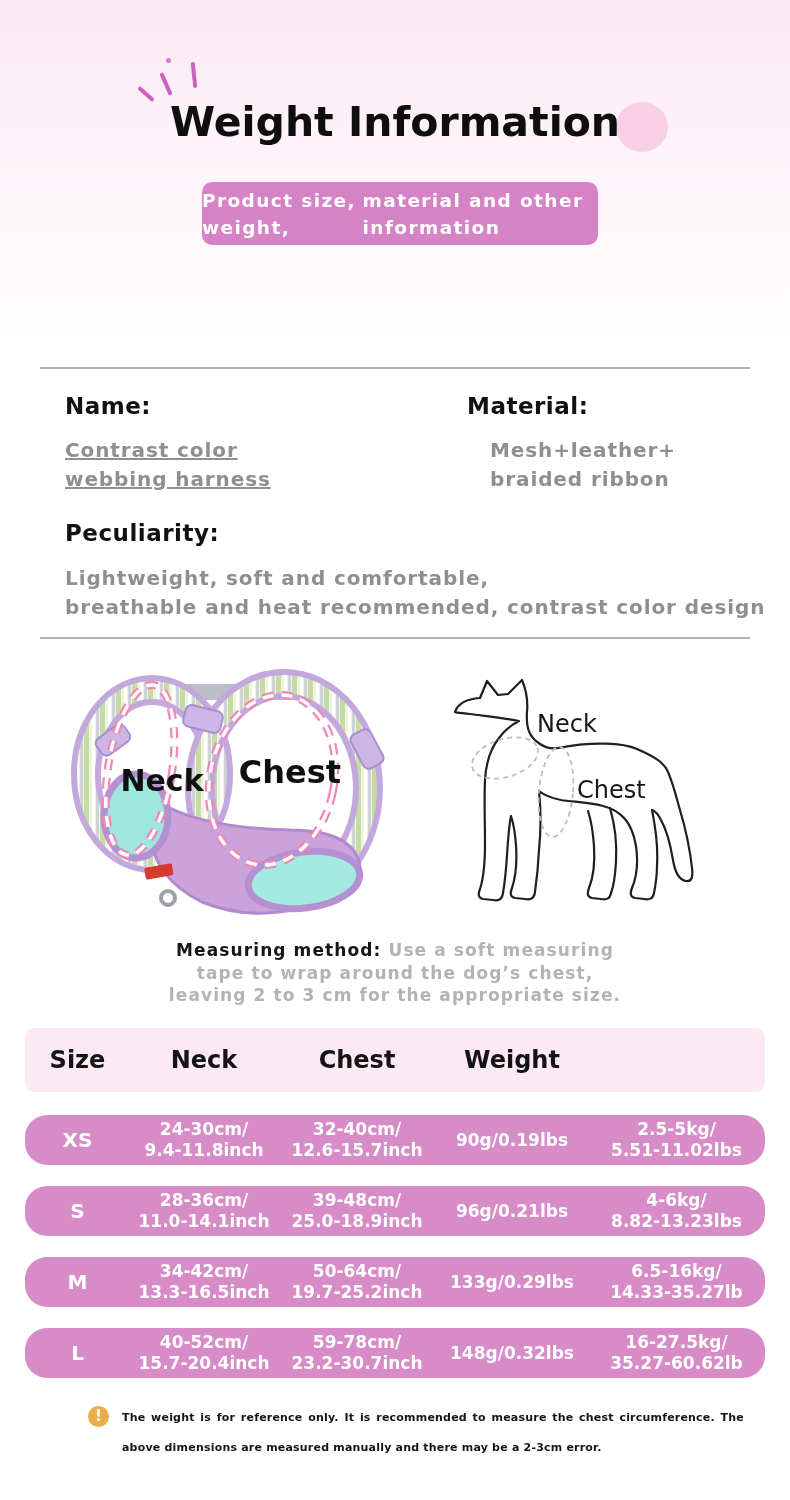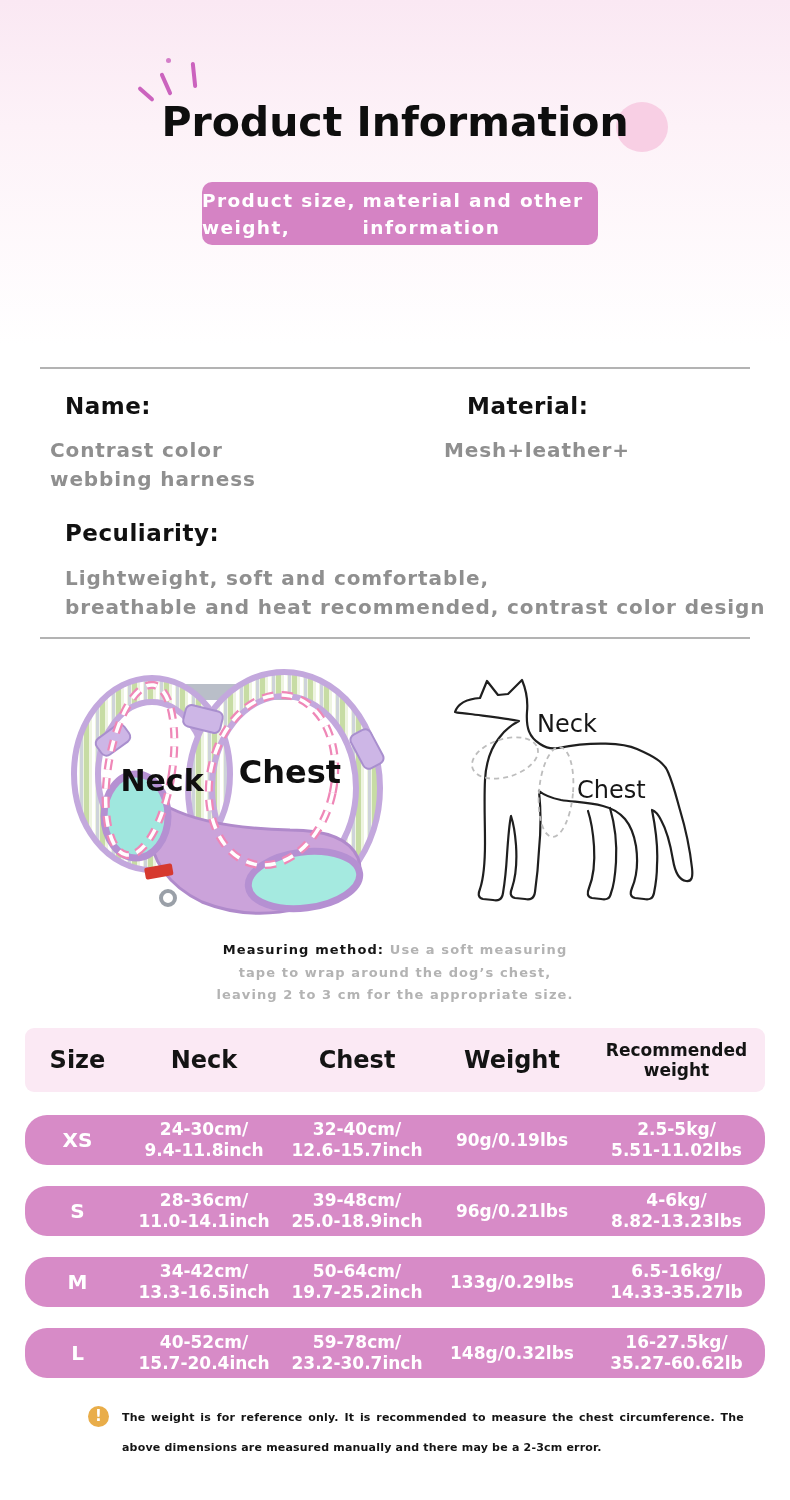--- a/index.html
+++ b/index.html
@@ -40,21 +40,21 @@
   .divider { position:absolute; left:40px; width:710px; height:2px; background:#b3b3b3; }
   .divider.d1 { top:367px; }
   .divider.d2 { top:637px; }
 
   .h-label { position:absolute; font-size:23px; font-weight:800; color:#111; letter-spacing:.5px; }
   .h-value { position:absolute; font-size:20px; font-weight:600; color:#8f8f8f; letter-spacing:.9px; line-height:29px; }
 
   .img-box { position:absolute; }
 
   .measuring { position:absolute; left:0; top:939px; width:790px; text-align:center;
-    font-size:13px; font-weight:700; letter-spacing:1.1px; line-height:22.5px; }
+    font-size:17px; font-weight:700; letter-spacing:1.1px; line-height:22.5px; }
   .measuring .m-label { color:#161616; }
   .measuring .m-gray { color:#b3b3b3; }
 
   .tbl-header {
     position:absolute; left:25px; top:1028px; width:740px; height:64px;
     background:#fbe9f4; border-radius:9px; display:flex; align-items:center;
   }
   .tbl-row {
     position:absolute; left:25px; width:740px; height:50px;
     background:#d78bc7; border-radius:22px; display:flex; align-items:center;
@@ -89,39 +89,40 @@
 
   <div class="sparkles">
     <span class="sparkle s1"></span>
     <span class="sparkle s2"></span>
     <span class="sparkle s3"></span>
     <span class="sparkle dot"></span>
   </div>
 
   <div class="title-wrap">
     <span class="title-accent"></span>
-    <h1 class="page-title">Product Information</h1>
+    <h1 class="page-title">Weight Information</h1>
   </div>
 
   <div class="banner">
     <span>Product size, weight,</span>
     <span>material and other information</span>
   </div>
 
   <div class="divider d1"></div>
 
   <div class="h-label" style="left:65px; top:393px;">Name:</div>
-  <div class="h-value" style="left:50px; top:436px;">
+  <div class="h-value" style="left:65px; top:436px;text-decoration:underline;">
     <div>Contrast color</div>
     <div>webbing harness</div>
   </div>
 
   <div class="h-label" style="left:467px; top:393px;">Material:</div>
-  <div class="h-value" style="left:444px; top:436px;">
+  <div class="h-value" style="left:490px; top:436px;">
     <div>Mesh+leather+</div>
+    <div>braided ribbon</div>
   </div>
 
   <div class="h-label" style="left:65px; top:520px;">Peculiarity:</div>
   <div class="h-value" style="left:65px; top:564px;">
     <div>Lightweight, soft and comfortable,</div>
     <div>breathable and heat recommended, contrast color design</div>
   </div>
 
   <div class="divider d2"></div>
 
@@ -241,24 +242,20 @@
     </div>
     <div class="m-gray">tape to wrap around the dog’s chest,</div>
     <div class="m-gray">leaving 2 to 3 cm for the appropriate size.</div>
   </div>
 
   <div class="tbl-header">
     <div class="col col-size">Size</div>
     <div class="col col-neck">Neck</div>
     <div class="col col-chest">Chest</div>
     <div class="col col-weight">Weight</div>
-    <div class="col col-rec">
-      <span>Recommended</span>
-      <span>weight</span>
-    </div>
   </div>
 
   <div class="tbl-row row-xs">
     <div class="col col-size">XS</div>
     <div class="col col-neck">
       <span>24-30cm/</span>
         <span>9.4-11.8inch</span>
     </div>
     <div class="col col-chest">
       <span>32-40cm/</span>

